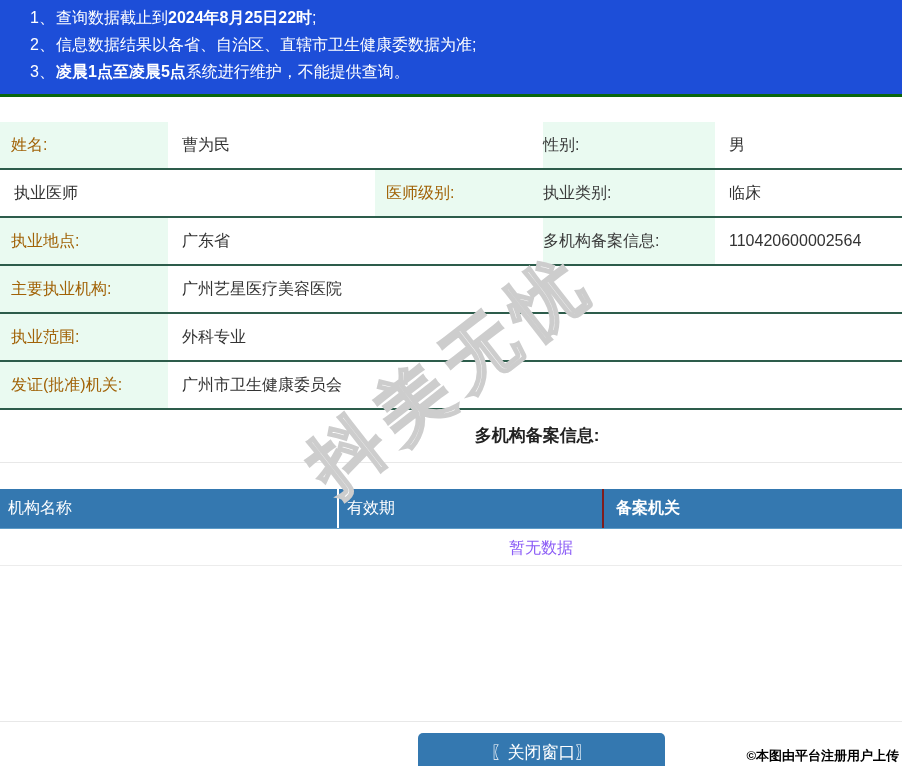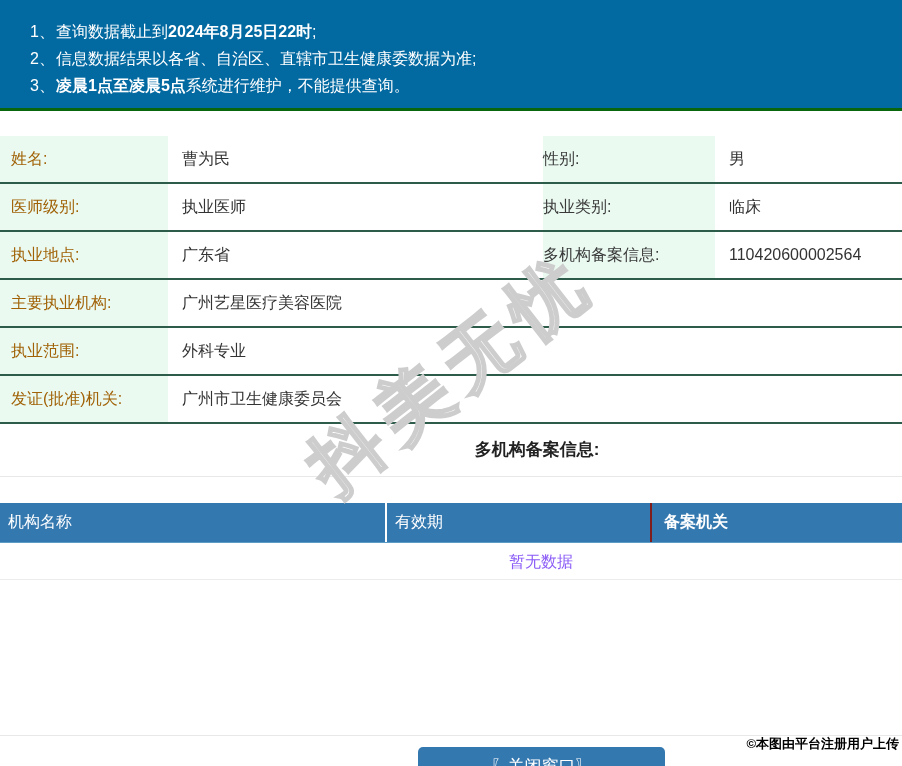--- a/index.html
+++ b/index.html
@@ -4,23 +4,23 @@
 <style>
   html,body{margin:0;padding:0;}
   body{
     width:902px;height:766px;position:relative;overflow:hidden;
     background:#ffffff;
     font-family:"Liberation Sans","DejaVu Sans",sans-serif;
     color:#333;
   }
   
   .notice{
-    background:#0369a1;
+    background:#1d4ed8;
     color:#fff;
-    padding:18px 10px 9px 30px;
+    padding:4px 10px 9px 30px;
     border-bottom:3px solid #0a660c;
     font-size:16px;
   }
   .notice-line{line-height:27px;white-space:nowrap;}
   .notice-num{display:inline-block;width:26px;}
   .notice-line b{font-weight:bold;}
   
   .info-table{margin-top:25px;}
   .irow{
     display:flex;align-items:stretch;height:46px;
@@ -45,21 +45,21 @@
   }
   .hr{border-top:1px solid #e8e8e8;height:0;margin-top:15px;}
   
   .rec-header{
     margin-top:26px;
     display:flex;align-items:center;
     height:39px;background:#3478b0;color:#fff;font-size:16px;
     border-bottom:1px solid #5e9cc8;
   }
   .rc{display:flex;align-items:center;box-sizing:border-box;height:100%;}
-  .rc1{width:387px;padding-left:8px;border-right:2px solid #fff;font-family:Liberation Mono, monospace;}
+  .rc1{width:339px;padding-left:8px;border-right:2px solid #fff;font-family:Liberation Mono, monospace;}
   .rc2{width:265px;padding-left:8px;border-right:2px solid #7f1d1d;}
   .rc3{flex:1;padding-left:12px;font-weight:bold;}
   .rec-empty{
     height:37px;line-height:37px;
     padding-left:180px;box-sizing:border-box;
     text-align:center;color:#8b5cf6;font-size:16px;
     border-bottom:1px solid #ececec;
   }
   .spacer{height:155px;}
   
@@ -67,21 +67,21 @@
     display:block;
     margin:11px 0 0 418px;
     width:247px;height:40px;
     background:#3478b0;color:#fff;
     border:none;border-radius:5px;
     font-size:17px;line-height:34px;text-align:center;
     font-family:"Liberation Sans","DejaVu Sans",sans-serif;
     cursor:pointer;padding:0;
   }
   .credit{
-    position:absolute;right:3px;bottom:13px;
+    position:absolute;right:3px;bottom:1px;
     font-size:13px;font-weight:bold;color:#000;
     text-shadow:1px 0 0 #fff,-1px 0 0 #fff,0 1px 0 #fff,0 -1px 0 #fff,1px 1px 0 #fff,-1px -1px 0 #fff;
     white-space:nowrap;
   }
   
   .watermark{
     position:absolute;left:283px;top:337px;
     font-size:72px;font-weight:bold;letter-spacing:12px;line-height:1;
     color:#ffffff;
     -webkit-text-stroke:2.5px #cdcdcd;
@@ -102,22 +102,22 @@
 </div>
 
 <div class="info-table">
   <div class="irow">
     <div class="cell lbl">姓名:</div>
     <div class="cell val">曹为民</div>
     <div class="cell lbl2">性别:</div>
     <div class="cell val2">男</div>
   </div>
   <div class="irow">
+    <div class="cell val">执业医师</div>
     <div class="cell lbl">医师级别:</div>
-    <div class="cell val">执业医师</div>
     <div class="cell lbl2">执业类别:</div>
     <div class="cell val2">临床</div>
   </div>
   <div class="irow">
     <div class="cell lbl">执业地点:</div>
     <div class="cell val">广东省</div>
     <div class="cell lbl2">多机构备案信息:</div>
     <div class="cell val2">110420600002564</div>
   </div>
   <div class="irow">

